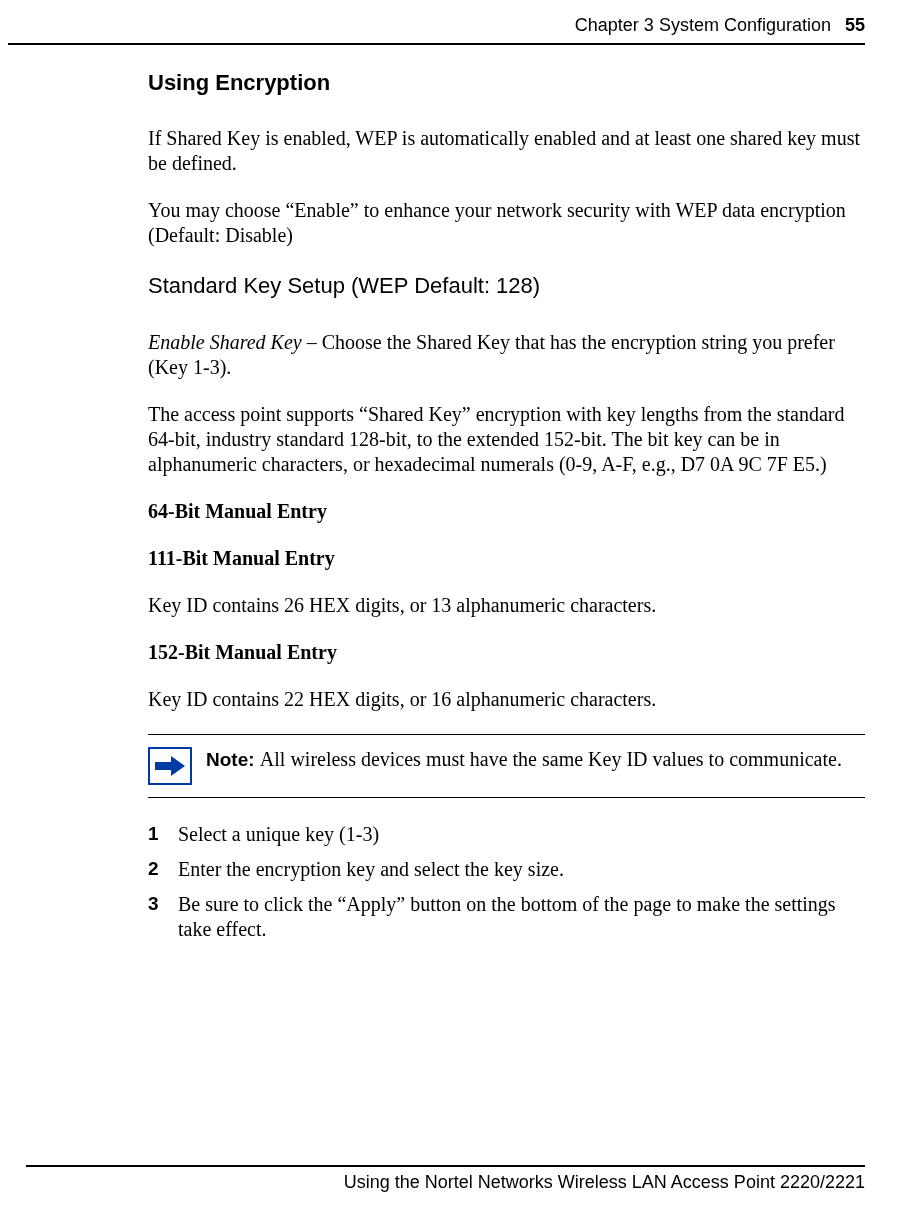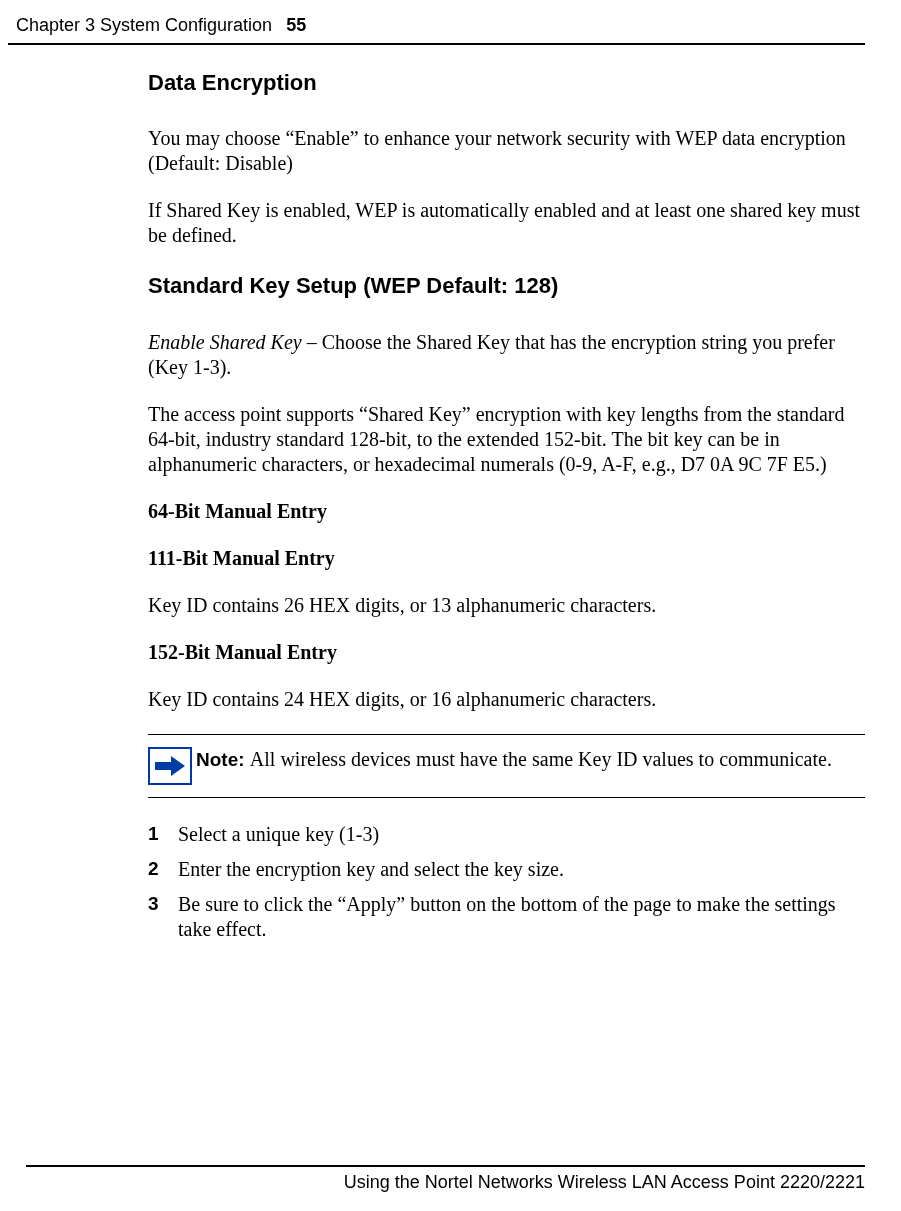--- a/index.html
+++ b/index.html
@@ -8,24 +8,26 @@
       height: 1211px;
       background: #fff;
       color: #000;
       font-family: "Times New Roman", Times, serif;
       font-size: 20px;
       line-height: 1.25;
       position: relative;
     }
     .header {
       display: flex;
+      justify-content: flex-end;
       align-items: center;
       padding: 14px 36px 6px 16px;
       font-family: Arial, Helvetica, sans-serif;
       font-size: 18px;
+      margin-left: 36px;
     }
     .header .chapter { margin-right: 14px; }
     .header .page-num { font-weight: bold; }
     .hr-top {
       border: none;
       border-top: 2px solid #000;
       margin: 0 36px 0 8px;
     }
     .content {
       margin-left: 148px;
@@ -37,42 +39,42 @@
       font-weight: bold;
       font-size: 22px;
       margin-bottom: 30px;
     }
     .h3-mixed {
       margin-top: 24px;
       margin-bottom: 30px;
     }
     .h3-mixed .bold-part {
       font-family: Arial, Helvetica, sans-serif;
-      font-weight: bold;
+      font-weight: normal;
       font-size: 22px;
     }
     .h3-mixed .reg-part {
       font-family: Arial, Helvetica, sans-serif;
-      font-weight: bold;
+      font-weight: normal;
       font-size: 22px;
     }
     .para { margin-bottom: 22px; }
     .para .italic { font-style: italic; }
     .sub-bold {
       font-weight: bold;
       margin-bottom: 22px;
     }
     .note-block {
       border-top: 1.5px solid #000;
       border-bottom: 1.5px solid #000;
       padding: 12px 0 12px 0;
       margin: 4px 0 24px 0;
       display: flex;
       align-items: flex-start;
-      gap: 4px;
+      gap: 14px;
     }
     .note-icon {
       border: 2px solid #0038a8;
       width: 44px;
       height: 38px;
       display: flex;
       align-items: center;
       justify-content: center;
       flex-shrink: 0;
     }
@@ -113,46 +115,46 @@
 <body>
 
 <div class="header">
   <span class="chapter">Chapter 3  System Configuration</span>
   <span class="page-num">55</span>
 </div>
 <hr class="hr-top">
 
 <div class="content">
 
-  <div class="h3-bold">Data Encryption</div>
+  <div class="h3-bold">Using Encryption</div>
+
+  <div class="para">If Shared Key is enabled, WEP is automatically enabled and at least one shared key must be defined.</div>
 
   <div class="para">
     <span>You may choose “Enable” to enhance your network security with WEP data encryption</span><br>
     <span>(Default: Disable)</span>
   </div>
-
-  <div class="para">If Shared Key is enabled, WEP is automatically enabled and at least one shared key must be defined.</div>
 
   <div class="h3-mixed">
     <span class="bold-part">Standard Key Setup </span><span class="reg-part">(WEP Default: 128)</span>
   </div>
 
   <div class="para">
     <span class="italic">Enable Shared Key</span><span> – Choose the Shared Key that has the encryption string you prefer (Key 1-3).</span>
   </div>
 
   <div class="para">The access point supports “Shared Key” encryption with key lengths from the standard 64-bit, industry standard 128-bit, to the extended 152-bit. The bit key can be in alphanumeric characters, or hexadecimal numerals (0-9, A-F, e.g., D7 0A 9C 7F E5.)</div>
 
   <div class="sub-bold">64-Bit Manual Entry</div>
 
   <div class="sub-bold">111-Bit Manual Entry</div>
   <div class="para">Key ID contains 26 HEX digits, or 13 alphanumeric characters.</div>
 
   <div class="sub-bold">152-Bit Manual Entry</div>
-  <div class="para">Key ID contains 24 HEX digits, or 16 alphanumeric characters.</div>
+  <div class="para">Key ID contains 22 HEX digits, or 16 alphanumeric characters.</div>
 
   <div class="note-block">
     <div class="note-icon">
       <svg width="30" height="20" viewBox="0 0 30 20">
         <polygon points="0,6 16,6 16,0 30,10 16,20 16,14 0,14" fill="#003ca6"></polygon>
       </svg>
     </div>
     <div class="note-text">
       <span class="note-label">Note: </span><span>All wireless devices must have the same Key ID values to communicate.</span>
     </div>

